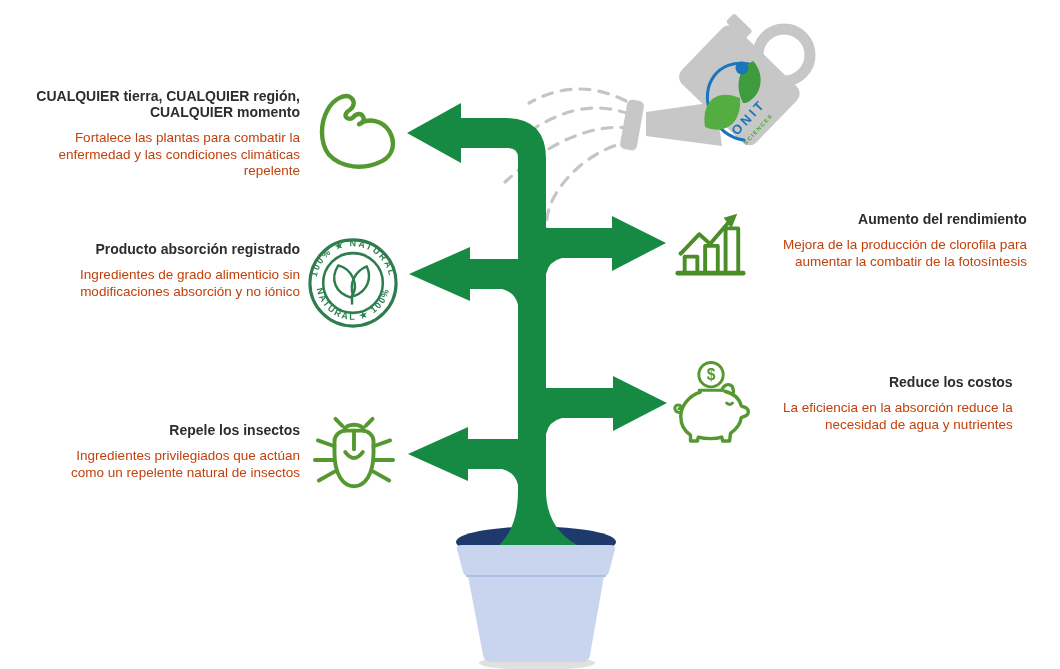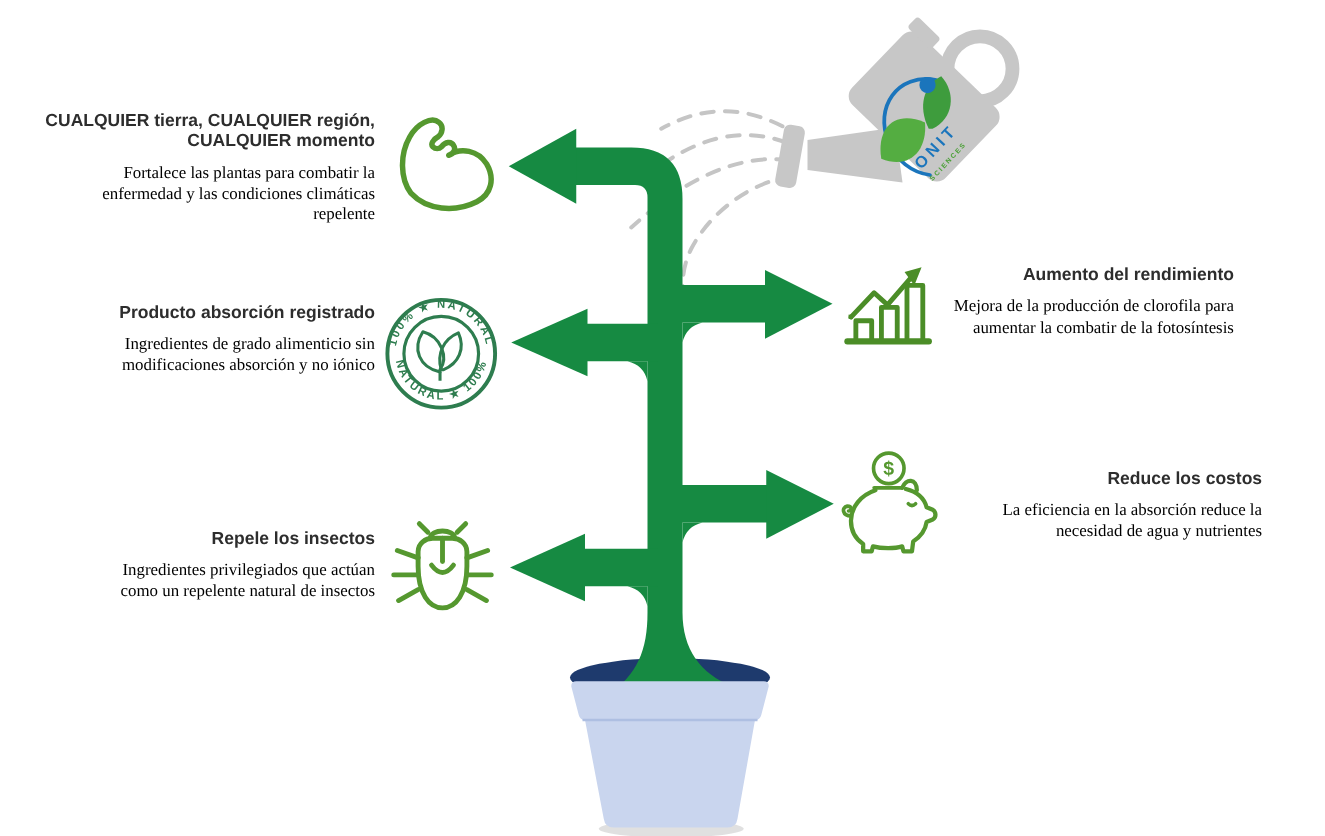--- a/index.html
+++ b/index.html
@@ -1,36 +1,36 @@
 <!DOCTYPE html>
 <html><head>
 <meta charset="utf-8">
 <style>
   html,body{margin:0;padding:0;background:#fff;}
   #stage{
     position:relative;width:1060px;height:669px;overflow:hidden;background:#ffffff;
     font-family:"Liberation Sans", sans-serif;
   }
-  .item{position:absolute;}
+  .item{position:absolute;margin-left:20px;}
   .item.left{text-align:right;}
   .item.right{text-align:right;}
   .heading .line{
     white-space:nowrap;font-weight:bold;font-size:14px;line-height:16px;color:#2d2d2d;
   }
   .body-text{margin-top:10px;}
   .body-text .line{
-    white-space:nowrap;font-size:13.5px;line-height:16.5px;color:#000000;font-family:Liberation Serif, serif;
+    white-space:nowrap;font-size:13.5px;line-height:16.5px;color:#c2410c;
   }
   .icon-box{position:absolute;}
   #scene{position:absolute;left:0;top:0;}
   #item-l1{right:760px;top:88px;}
   #item-l2{right:760px;top:241px;}
   #item-l3{right:760px;top:422px;}
   #item-r1{left:763px;top:211px;}
-  #item-r2{left:802px;top:374px;}
+  #item-r2{left:763px;top:374px;}
   #icon-muscle{left:316px;top:93px;}
   #icon-badge{left:306px;top:236px;}
   #icon-bug{left:310px;top:416px;}
   #icon-chart{left:673px;top:203px;}
   #icon-piggy{left:671px;top:356px;}
 </style>
 </head>
 <body>
 
 <div id="stage">

